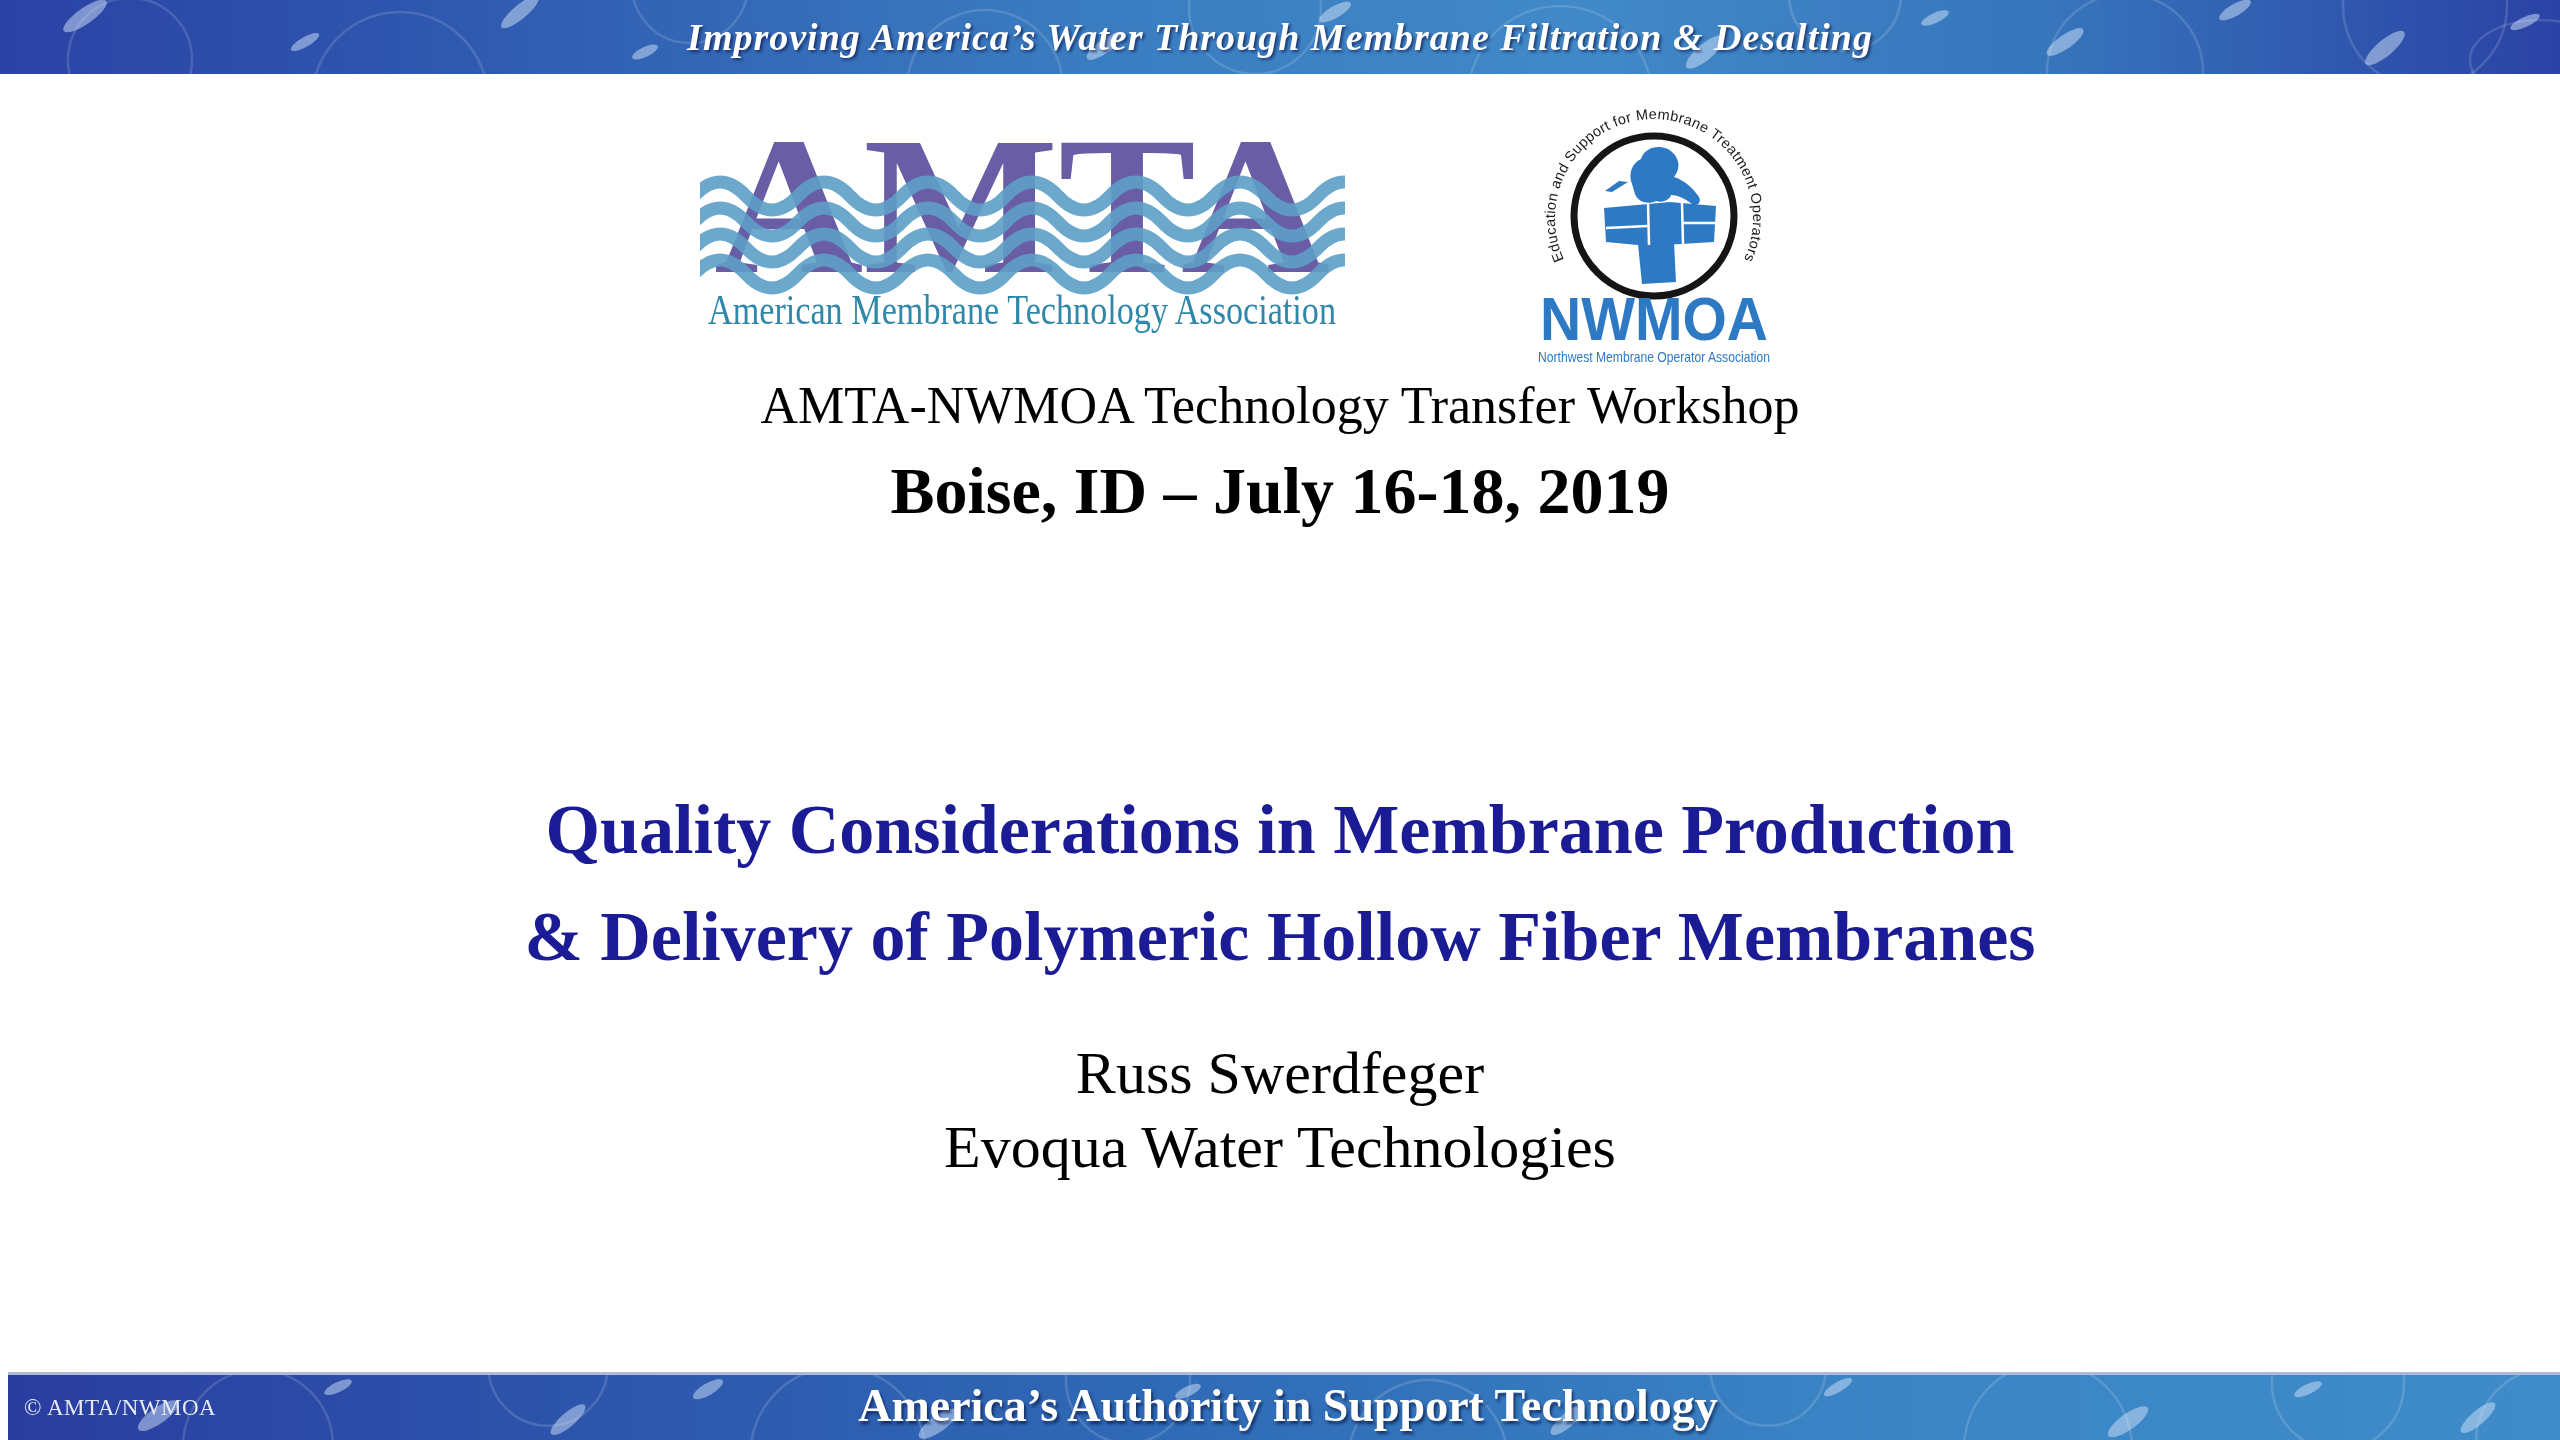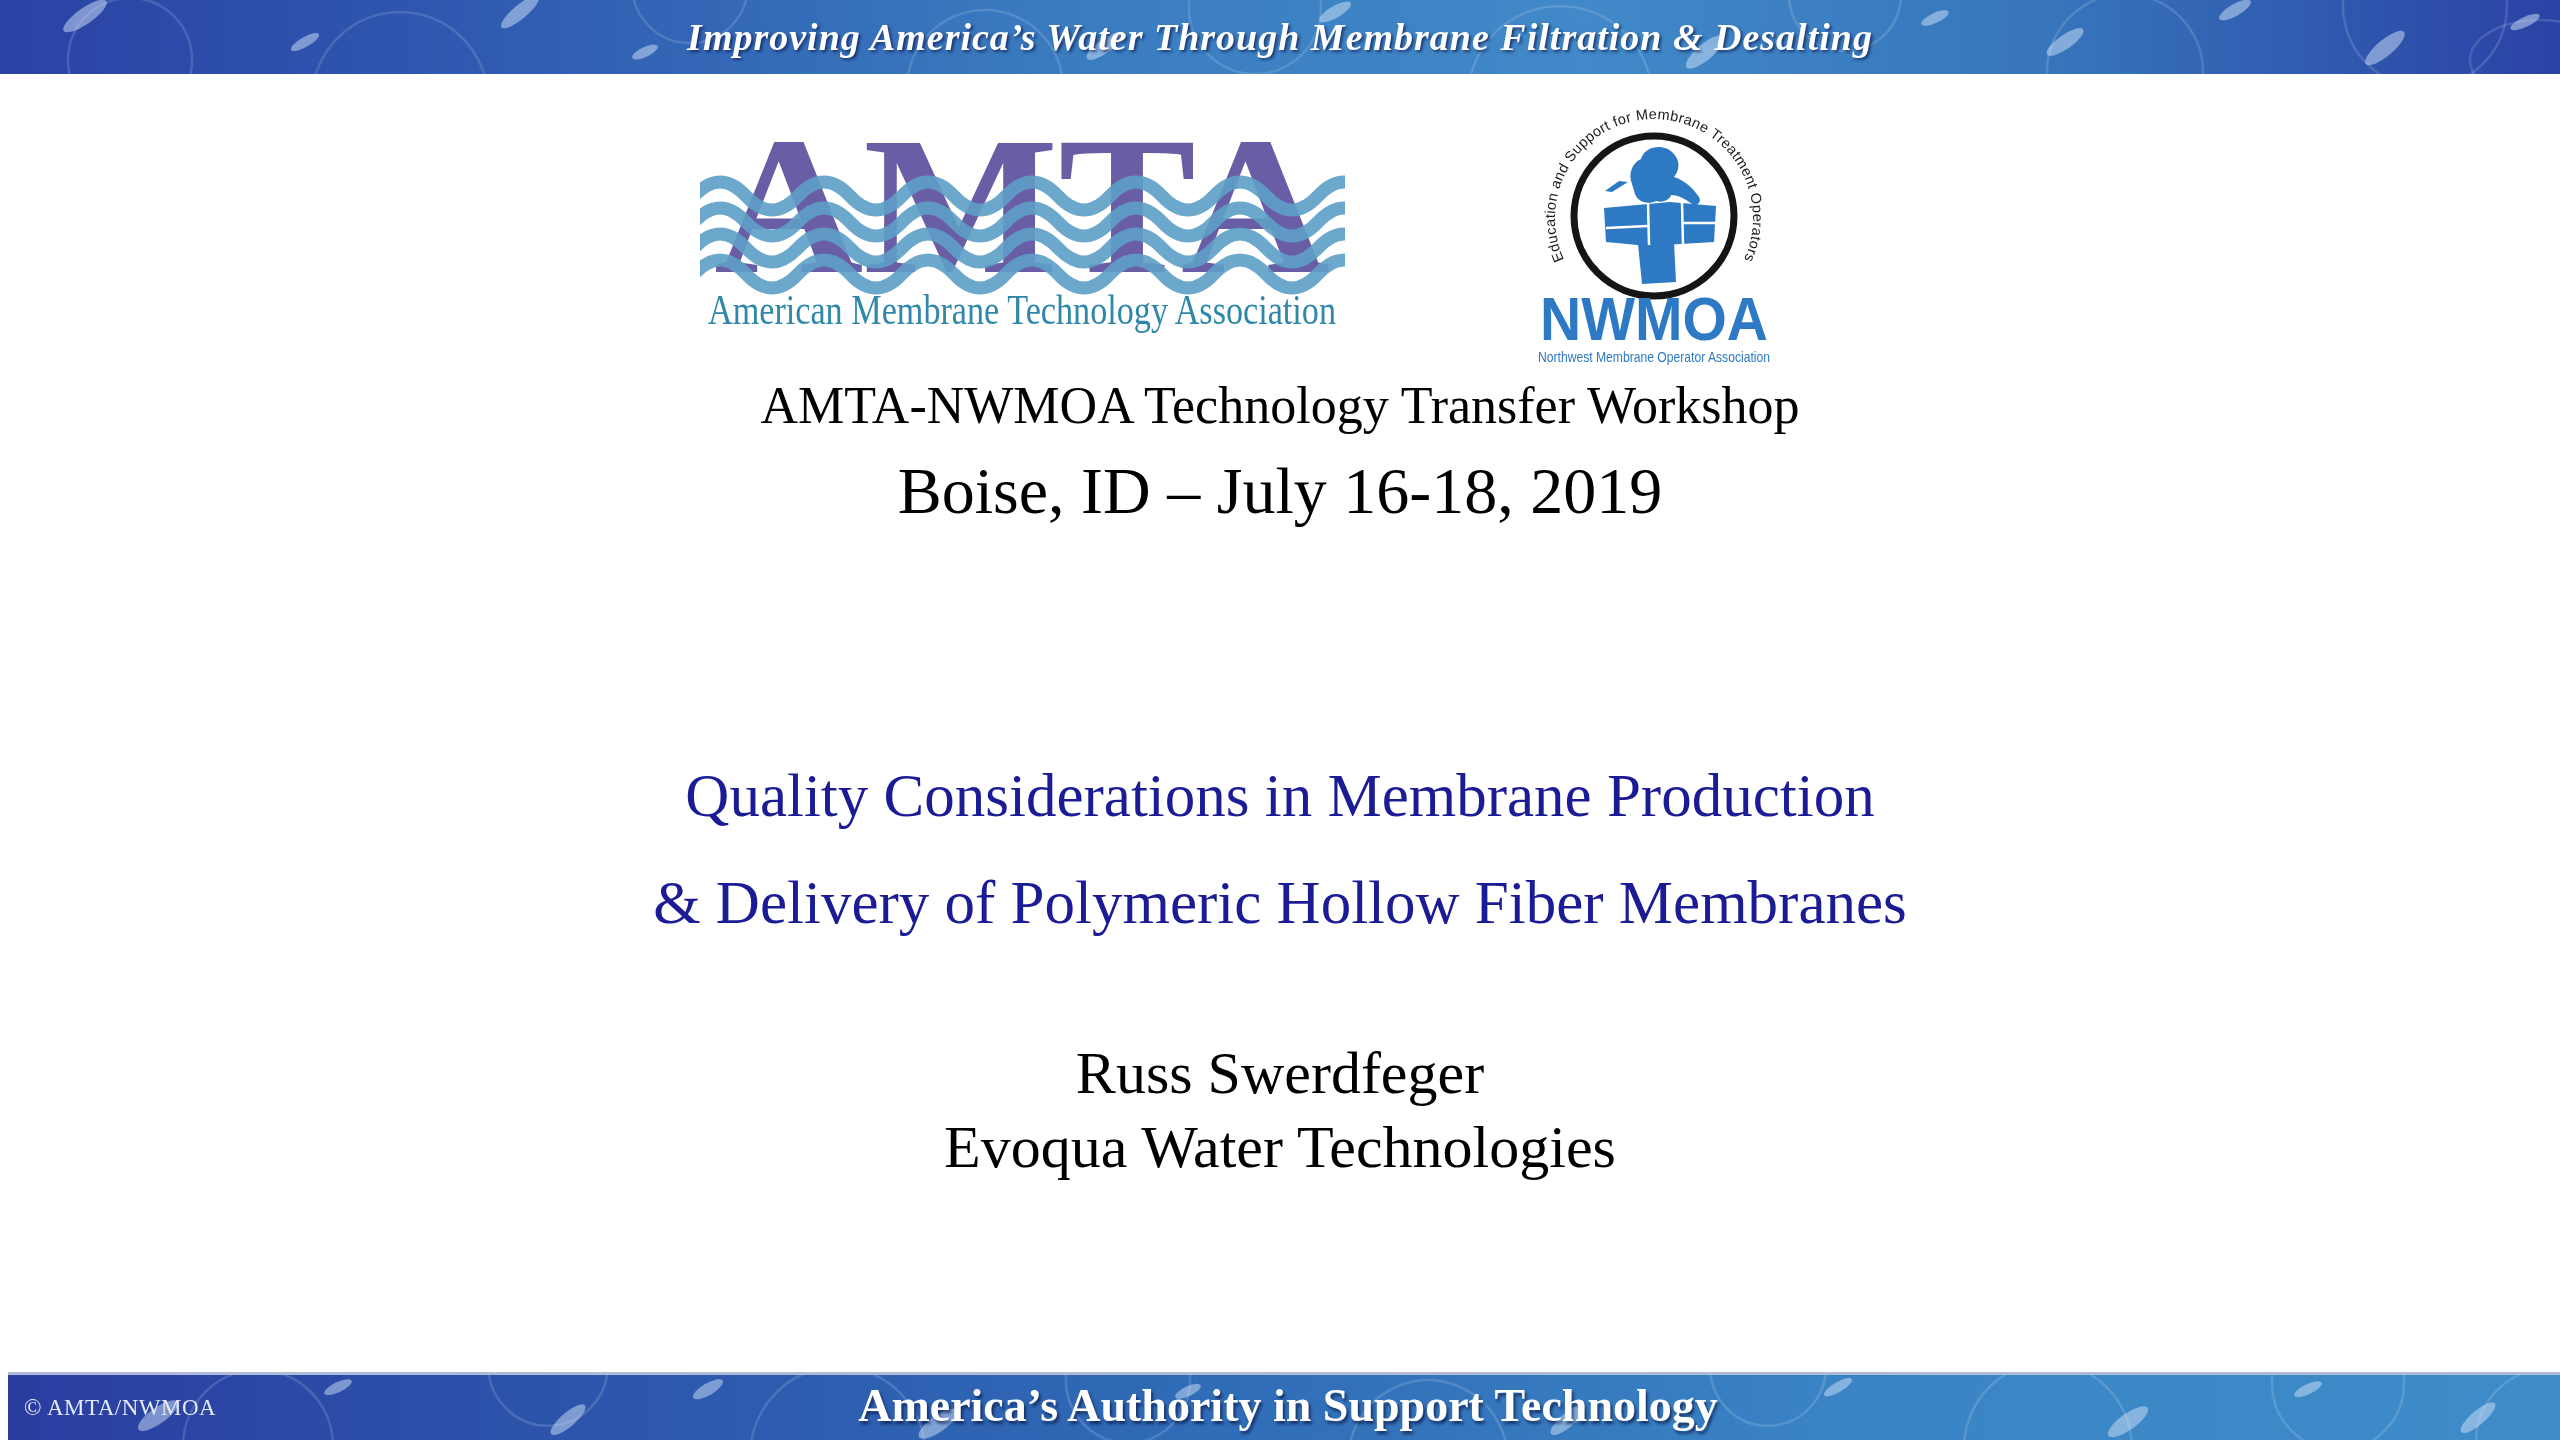--- a/index.html
+++ b/index.html
@@ -36,25 +36,25 @@
 
   
   .amta-logo  { position:absolute; left:700px;  top:116px; width:645px; height:218px; }
   .nwmoa-logo { position:absolute; left:1518px; top:88px;  width:272px; height:280px; }
   .amta-logo svg, .nwmoa-logo svg { width:100%; height:100%; display:block; }
 
   
   .header-block { position:absolute; top:366px; left:0; width:2560px; text-align:center; color:#000; }
   .header-line1 { font-size:52px; line-height:80px; font-weight:normal; }
   .header-line2 { font-size:76px; line-height:104px; font-weight:bold; }
-  .header-line3 { font-size:66px; line-height:90px; font-weight:normal; }
+  .header-line3 { font-size:66px; line-height:90px; font-weight:bold; }
 
   .main-title {
-    position:absolute; top:742px; left:0; width:2560px; text-align:center;
-    color:#1b1b96; font-size:61px; line-height:107px; font-weight:normal;
+    position:absolute; top:776px; left:0; width:2560px; text-align:center;
+    color:#1b1b96; font-size:70px; line-height:107px; font-weight:bold;
   }
   .presenter {
     position:absolute; top:1036px; left:0; width:2560px; text-align:center;
     color:#000; font-size:60px; line-height:74px;
   }
 </style>
 </head>
 <body>
 
 <div class="slide">

